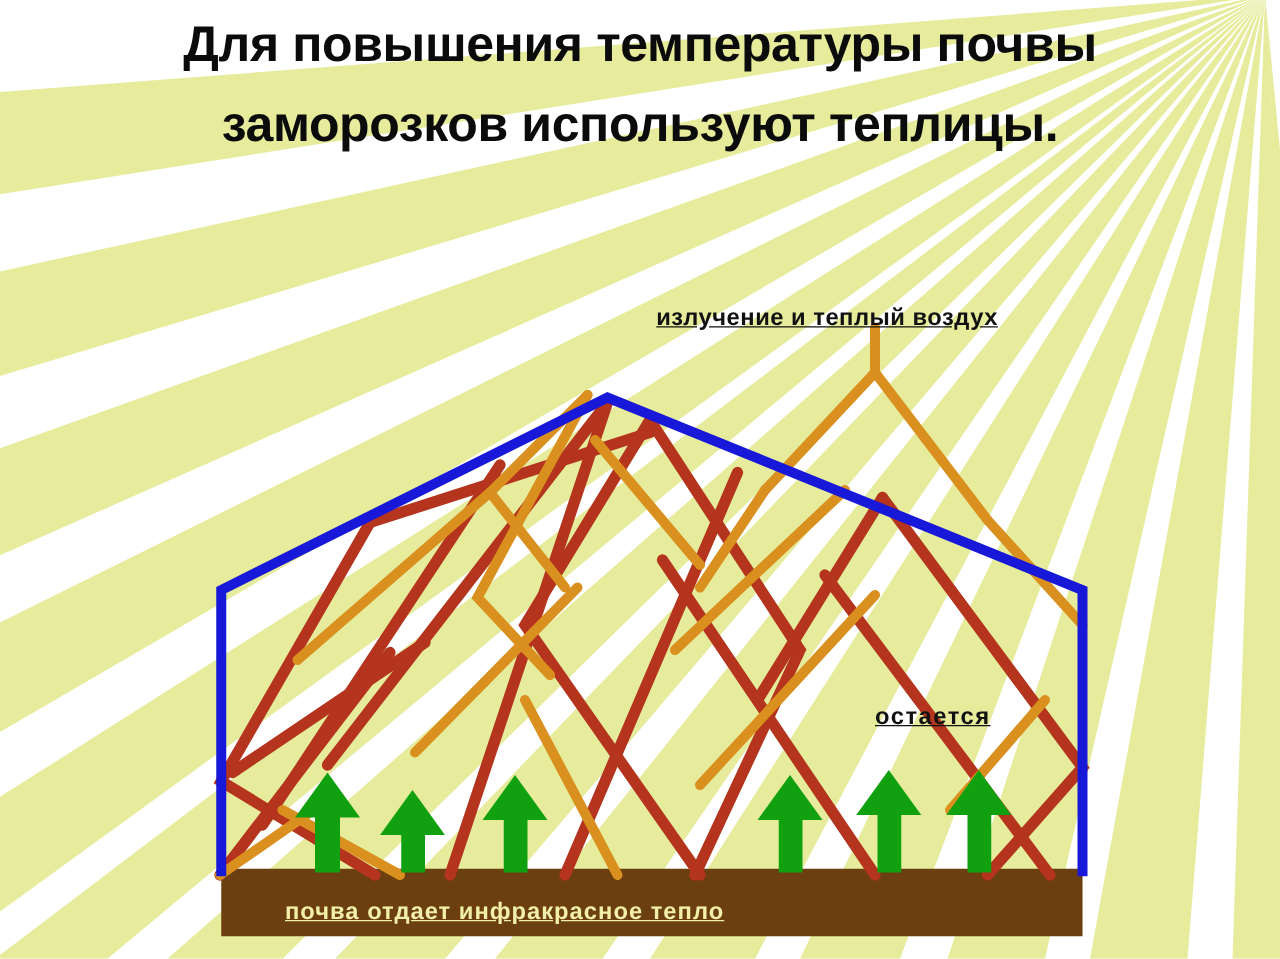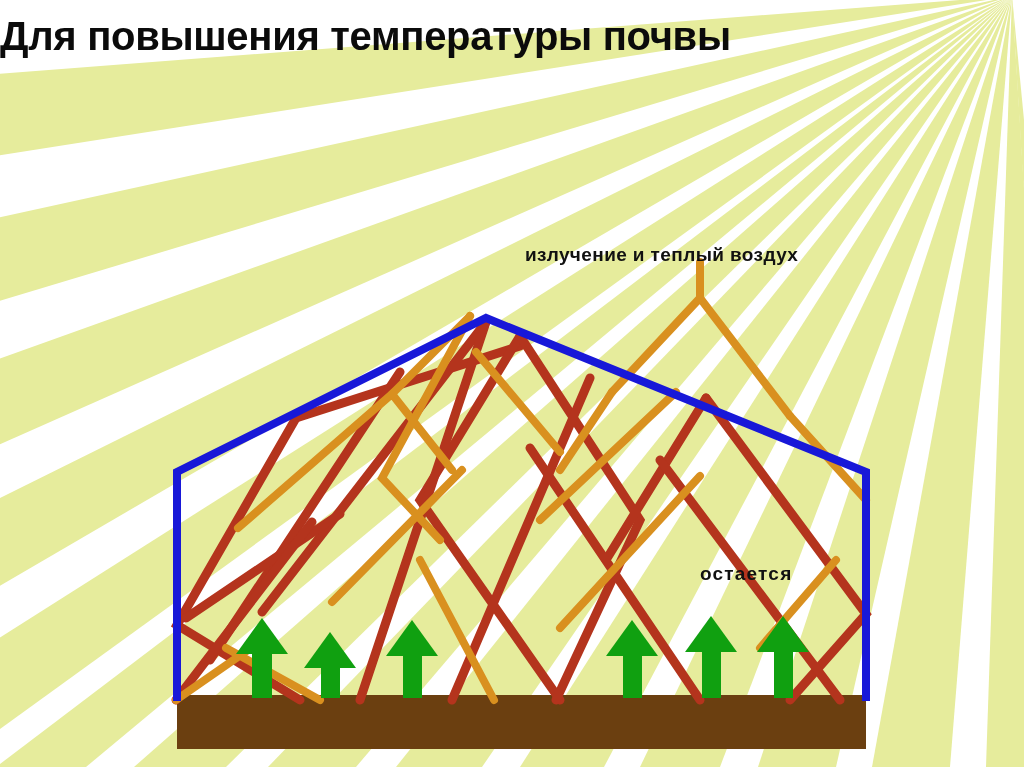--- a/index.html
+++ b/index.html
@@ -9,39 +9,40 @@
     font-family:"Liberation Sans", sans-serif;
     overflow:hidden;
   }
   #stage{position:relative;width:1024px;height:767px;overflow:hidden;background:#fff;}
   #rays, #diagram{position:absolute;left:0;top:0;width:1024px;height:767px;}
   #rays{z-index:1;}
   #diagram{z-index:2;}
 
   .title-block{
     position:absolute;left:0;top:4px;width:1024px;
-    z-index:5;text-align:left;
+    z-index:5;text-align:center;
     pointer-events:none;
   }
   .title-line{
     display:block;
     font-size:40px;
     font-weight:bold;
     color:#0b0b0b;
     line-height:64px;
     letter-spacing:-0.3px;
     font-family:"Liberation Sans", sans-serif;
   }
 
   .anno{
     position:absolute;z-index:6;
     font-weight:bold;
     color:#111111;
     font-family:"Liberation Sans", sans-serif;
     white-space:nowrap;
+    text-decoration:underline;
   }
   #anno-radiation{
     left:525px;top:242px;
     font-size:19px;line-height:25px;
     letter-spacing:0.4px;
   }
   #anno-radiation .l2{display:block;}
   #anno-plants{
     left:700px;top:563px;
     font-size:19px;letter-spacing:1.2px;
@@ -155,22 +156,24 @@
         <rect x="774" y="644" width="19" height="54"></rect>
         <polygon points="783,616 809,652 757,652"></polygon>
       </g>
     </g>
 
     <polyline points="177,697 177,472 486,318 866,472 866,697" fill="none" stroke="#1818d8" stroke-width="8" stroke-linejoin="miter" stroke-linecap="square"></polyline>
   </svg>
 
   <div class="title-block">
     <span class="title-line">Для повышения температуры почвы</span>
+    <span class="title-line">заморозков используют теплицы.</span>
   </div>
 
   <div class="anno" id="anno-radiation">
     <span>излучение и теплый воздух</span>
   </div>
 
   <div class="anno" id="anno-plants">остается</div>
 
+  <div class="anno" id="anno-soil">почва отдает инфракрасное тепло</div>
 
 </div>
 
 </body></html>

